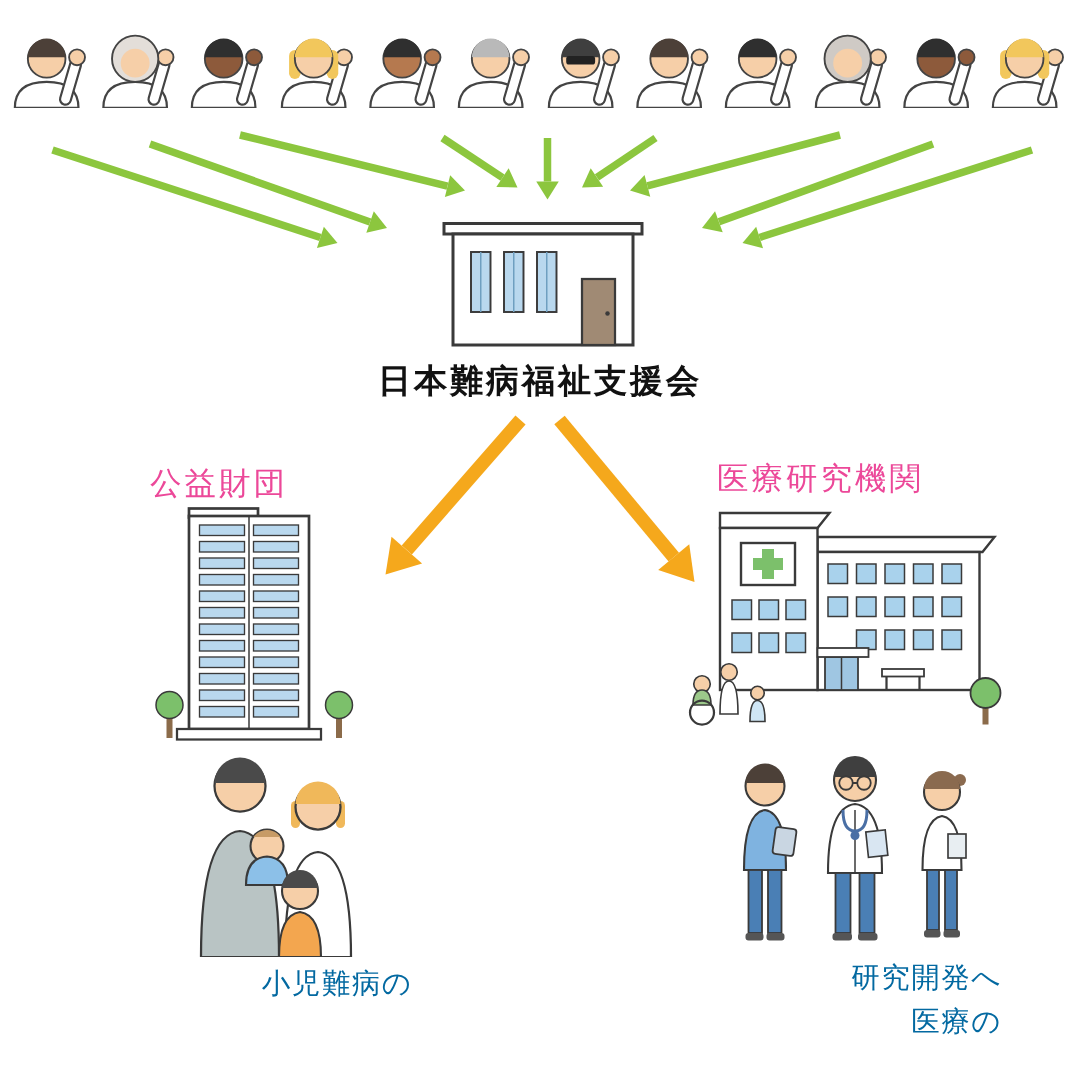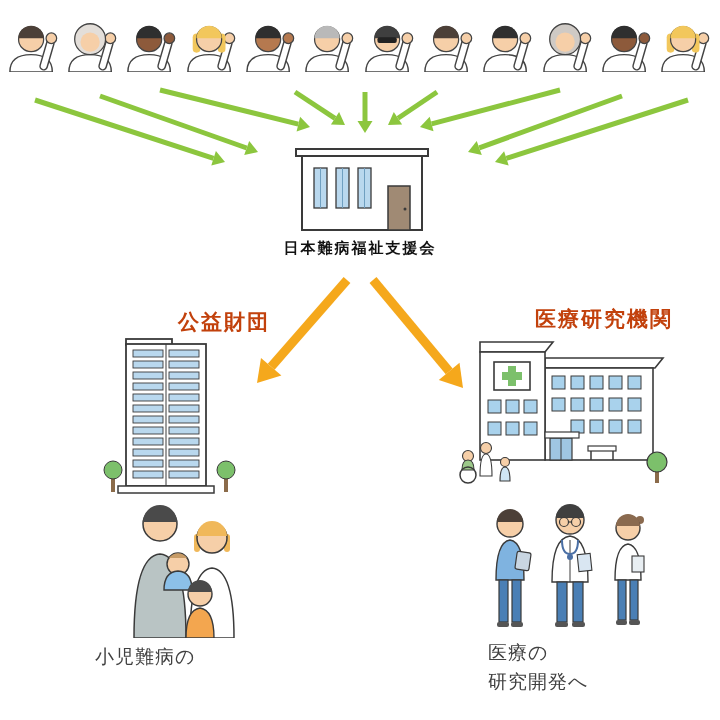--- a/index.html
+++ b/index.html
@@ -3,24 +3,24 @@
 <meta charset="utf-8">
 <style>
   * { margin:0; padding:0; box-sizing:border-box; }
   html,body { width:720px; height:720px; background:#ffffff;
     font-family:"Liberation Sans","DejaVu Sans",sans-serif; }
   #stage { position:relative; width:720px; height:720px; overflow:hidden; background:#fff; }
   .abs { position:absolute; }
   #people-row { left:0; top:12px; width:720px; height:60px; display:flex;
     justify-content:space-around; align-items:flex-end; padding:0 4px; }
   #arrows { left:0; top:0; pointer-events:none; }
-  .heading { font-weight:bold; font-size:21px; color:#c2410c; text-align:right; letter-spacing:2px; }
+  .heading { font-weight:normal; font-size:21px; color:#ec4899; text-align:left; letter-spacing:2px; }
   #center-label { left:0; top:239px; width:720px; text-align:center; font-weight:bold;
-    font-size:15px; color:#111; letter-spacing:2px; }
-  .caption { font-size:19px; color:#404040; text-align:left; line-height:1.55; letter-spacing:1px; }
+    font-size:22px; color:#111; letter-spacing:2px; }
+  .caption { font-size:19px; color:#0369a1; text-align:right; line-height:1.55; letter-spacing:1px; }
 </style>
 </head>
 <body>
 
 <div id="stage">
 
   <div id="people-row" class="abs">
       <svg viewBox="0 0 56 58" width="54" height="56">
         <path d="M3 58 Q3 40 25 40 Q47 40 47 58 Z" fill="#fff" stroke="#444" stroke-width="1.5"></path>
         <path d="M38 52 L45 28" stroke="#444" stroke-width="9" stroke-linecap="round"></path>
@@ -348,17 +348,17 @@
       <path d="M137 80 Q137 46 150 44 Q163 46 163 80 Z" fill="#ffffff" stroke="#3a3a3a" stroke-width="1.4"></path>
       <rect x="154" y="56" width="12" height="16" fill="#e8eef2" stroke="#3a3a3a" stroke-width="1.1"></rect>
       <rect x="140" y="80" width="8" height="40" fill="#4a7fb5" stroke="#3a3a3a" stroke-width="1.2"></rect>
       <rect x="152" y="80" width="8" height="40" fill="#4a7fb5" stroke="#3a3a3a" stroke-width="1.2"></rect>
       <rect x="138" y="120" width="11" height="5" rx="2" fill="#555"></rect>
       <rect x="151" y="120" width="11" height="5" rx="2" fill="#555"></rect>
     </svg>
   </div>
 
   <div class="abs caption" style="left:488px;top:638px;width:180px">
+    <div>研究開発へ</div>
     <div>医療の</div>
-    <div>研究開発へ</div>
   </div>
 
 </div>
 
 </body></html>

